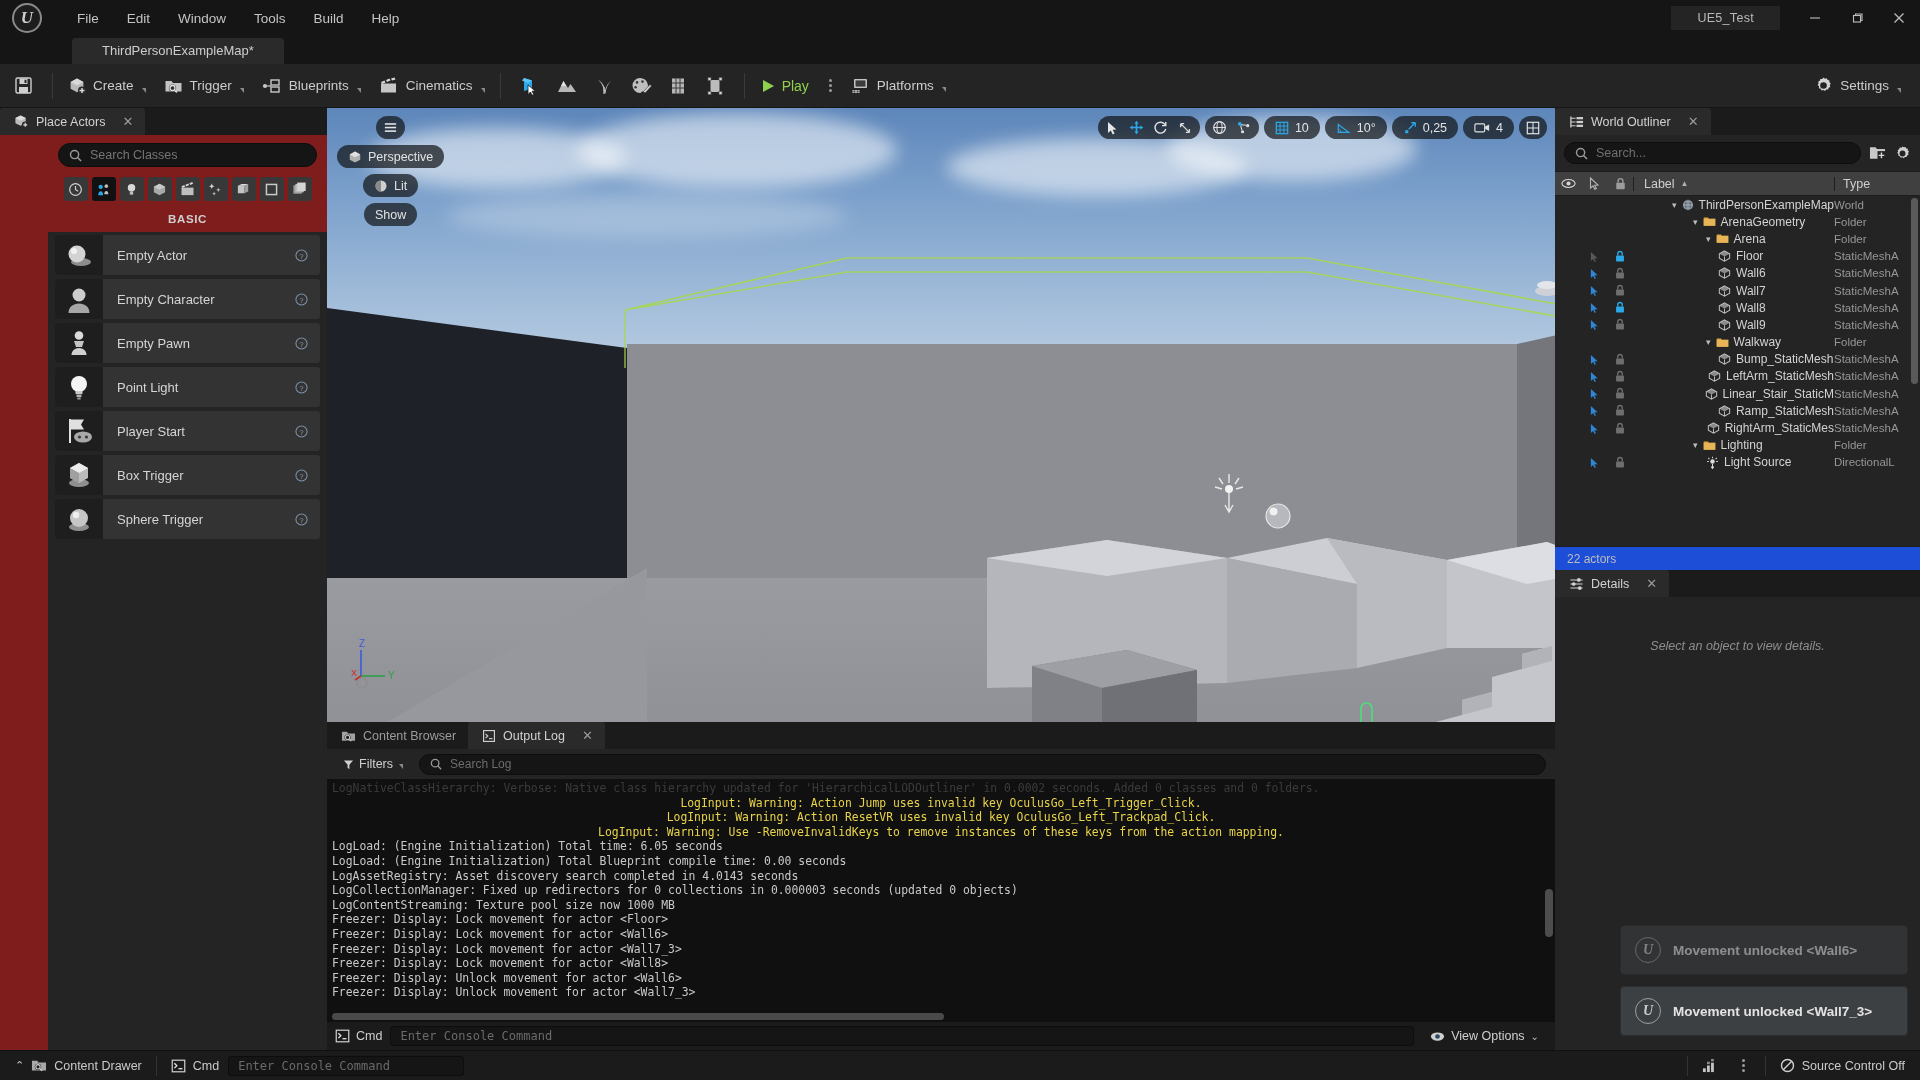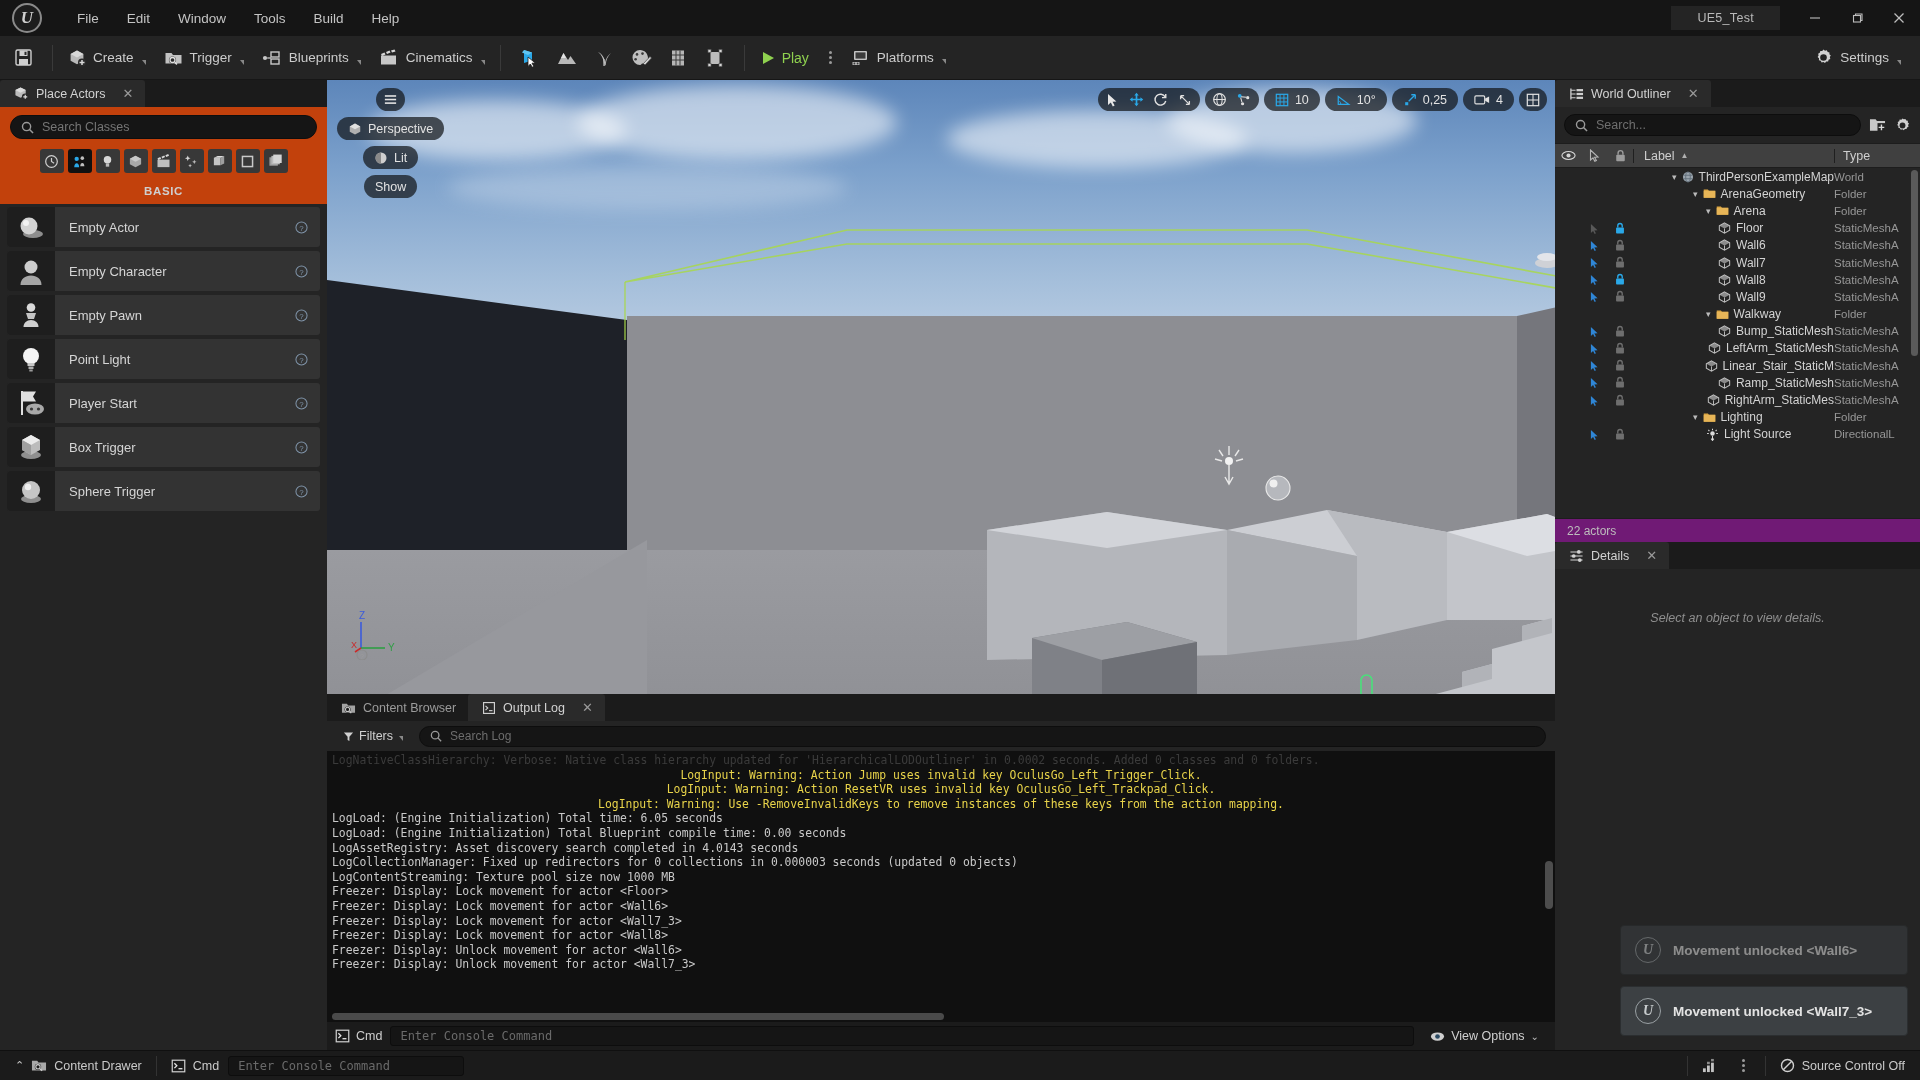--- a/index.html
+++ b/index.html
@@ -79,21 +79,21 @@
 
   
   .left-col { width: 327px; flex: 0 0 327px; display: flex; flex-direction: column; min-height: 0; }
   .panel-tabrow { height: 27px; background: #1b1b1b; display: flex; align-items: stretch; flex: 0 0 27px; }
   .panel-tab {
     display: flex; align-items: center; gap: 7px; background: #2a2a2a; color: #d2d2d2;
     font-size: 12.5px; padding: 0 12px 0 14px; border-top-left-radius: 3px; border-top-right-radius: 3px;
   }
   .panel-tab.inactive { background: #1b1b1b; color: #9b9b9b; }
   .tab-x { color: #9a9a9a; font-size: 13px; margin-left: 10px; }
-  .place-body { flex: 1; background: #c2410c; display: flex; flex-direction: column; min-height: 0; }
+  .place-body { flex: 1; background: #7f1d1d; display: flex; flex-direction: column; min-height: 0; padding-left: 48px; }
   .search-wrap { padding: 8px 10px 4px 10px; }
   .search-box {
     background: #151515; border-radius: 12px; height: 24px; display: flex; align-items: center;
     gap: 8px; padding: 0 10px; border: 1px solid #0e0e0e;
   }
   .search-box span.ph { color: #757575; font-size: 12.5px; }
   .cat-row { display: flex; gap: 4px; justify-content: center; padding: 6px 0 2px 0; }
   .cat-btn {
     width: 24px; height: 24px; border-radius: 3px; background: #383838;
     display: flex; align-items: center; justify-content: center;
@@ -177,21 +177,21 @@
   .oh-label { flex: 1; padding-left: 10px; display: flex; align-items: center; gap: 6px; border-left: 1px solid #1f1f1f;}
   .oh-type { width: 86px; padding-left: 8px; border-left: 1px solid #1f1f1f; }
   .out-list { flex: 1; overflow: hidden; position: relative; }
   .out-row { display: flex; align-items: center; height: 17.2px; font-size: 12px; color: #d3d3d3; }
   .or-eye { width: 26px; display:flex; align-items:center; justify-content:center;}
   .or-arrow { width: 26px; display:flex; align-items:center; justify-content:center;}
   .or-lock { width: 26px; display:flex; align-items:center; justify-content:center;}
   .or-label { flex: 1; display: flex; align-items: center; gap: 5px; overflow: hidden; white-space: nowrap; }
   .or-type { width: 86px; color: #969696; font-size: 11.5px; white-space: nowrap; overflow: hidden; }
   .out-scroll { position:absolute; right: 2px; top: 2px; width: 7px; height: 186px; background: #5a5a5a; border-radius: 4px;}
-  .actor-count { height: 24px; background: #701a75; display: flex; align-items: center; padding-left: 12px; font-size: 12px; color: #bdbdbd; flex: 0 0 24px; border-top:1px solid #1d1d1d;}
+  .actor-count { height: 24px; background: #1d4ed8; display: flex; align-items: center; padding-left: 12px; font-size: 12px; color: #bdbdbd; flex: 0 0 24px; border-top:1px solid #1d1d1d;}
   .details-body { flex: 1; background: #242424; display: flex; align-items: flex-start; justify-content: center; padding-top: 42px; }
   .details-empty { font-size: 12.5px; color: #8e8e8e; font-style: italic; }
 
   
   .notifs { position: absolute; right: 12px; bottom: 44px; display: flex; flex-direction: column; gap: 11px; z-index: 40; width: 288px;}
   .notif {
     background: #3c4043; border: 1px solid #2b2e30; border-radius: 4px; height: 50px;
     display: flex; align-items: center; gap: 12px; padding: 0 14px; position: relative; overflow: hidden;
   }
   .notif .ntext { font-size: 13.5px; color: #e3e3e3; font-weight: 600; }
@@ -250,20 +250,23 @@
       </div>
       <div class="win-btn close">
         <svg width="12" height="12" viewBox="0 0 12 12">
             <line x1="1.5" y1="1.5" x2="10.5" y2="10.5" stroke="currentColor" stroke-width="1.2"></line>
             <line x1="10.5" y1="1.5" x2="1.5" y2="10.5" stroke="currentColor" stroke-width="1.2"></line>
           </svg>
       </div>
     </div>
   </div>
 
+  <div class="tabrow">
+    <div class="maptab">ThirdPersonExampleMap*</div>
+  </div>
 
   <div class="toolbar">
     <div class="tb-save">
       <svg width="19" height="19" viewBox="0 0 19 19">
         <rect x="2" y="2" width="15" height="15" rx="1.5" fill="none" stroke="#cfcfcf" stroke-width="1.4"></rect>
         <rect x="5.5" y="2.5" width="8" height="5.5" fill="#cfcfcf"></rect>
         <rect x="5" y="11" width="9" height="6" fill="#cfcfcf"></rect>
         <rect x="10.5" y="3.8" width="2" height="3.2" fill="#2b2b2b"></rect>
       </svg>
     </div>

